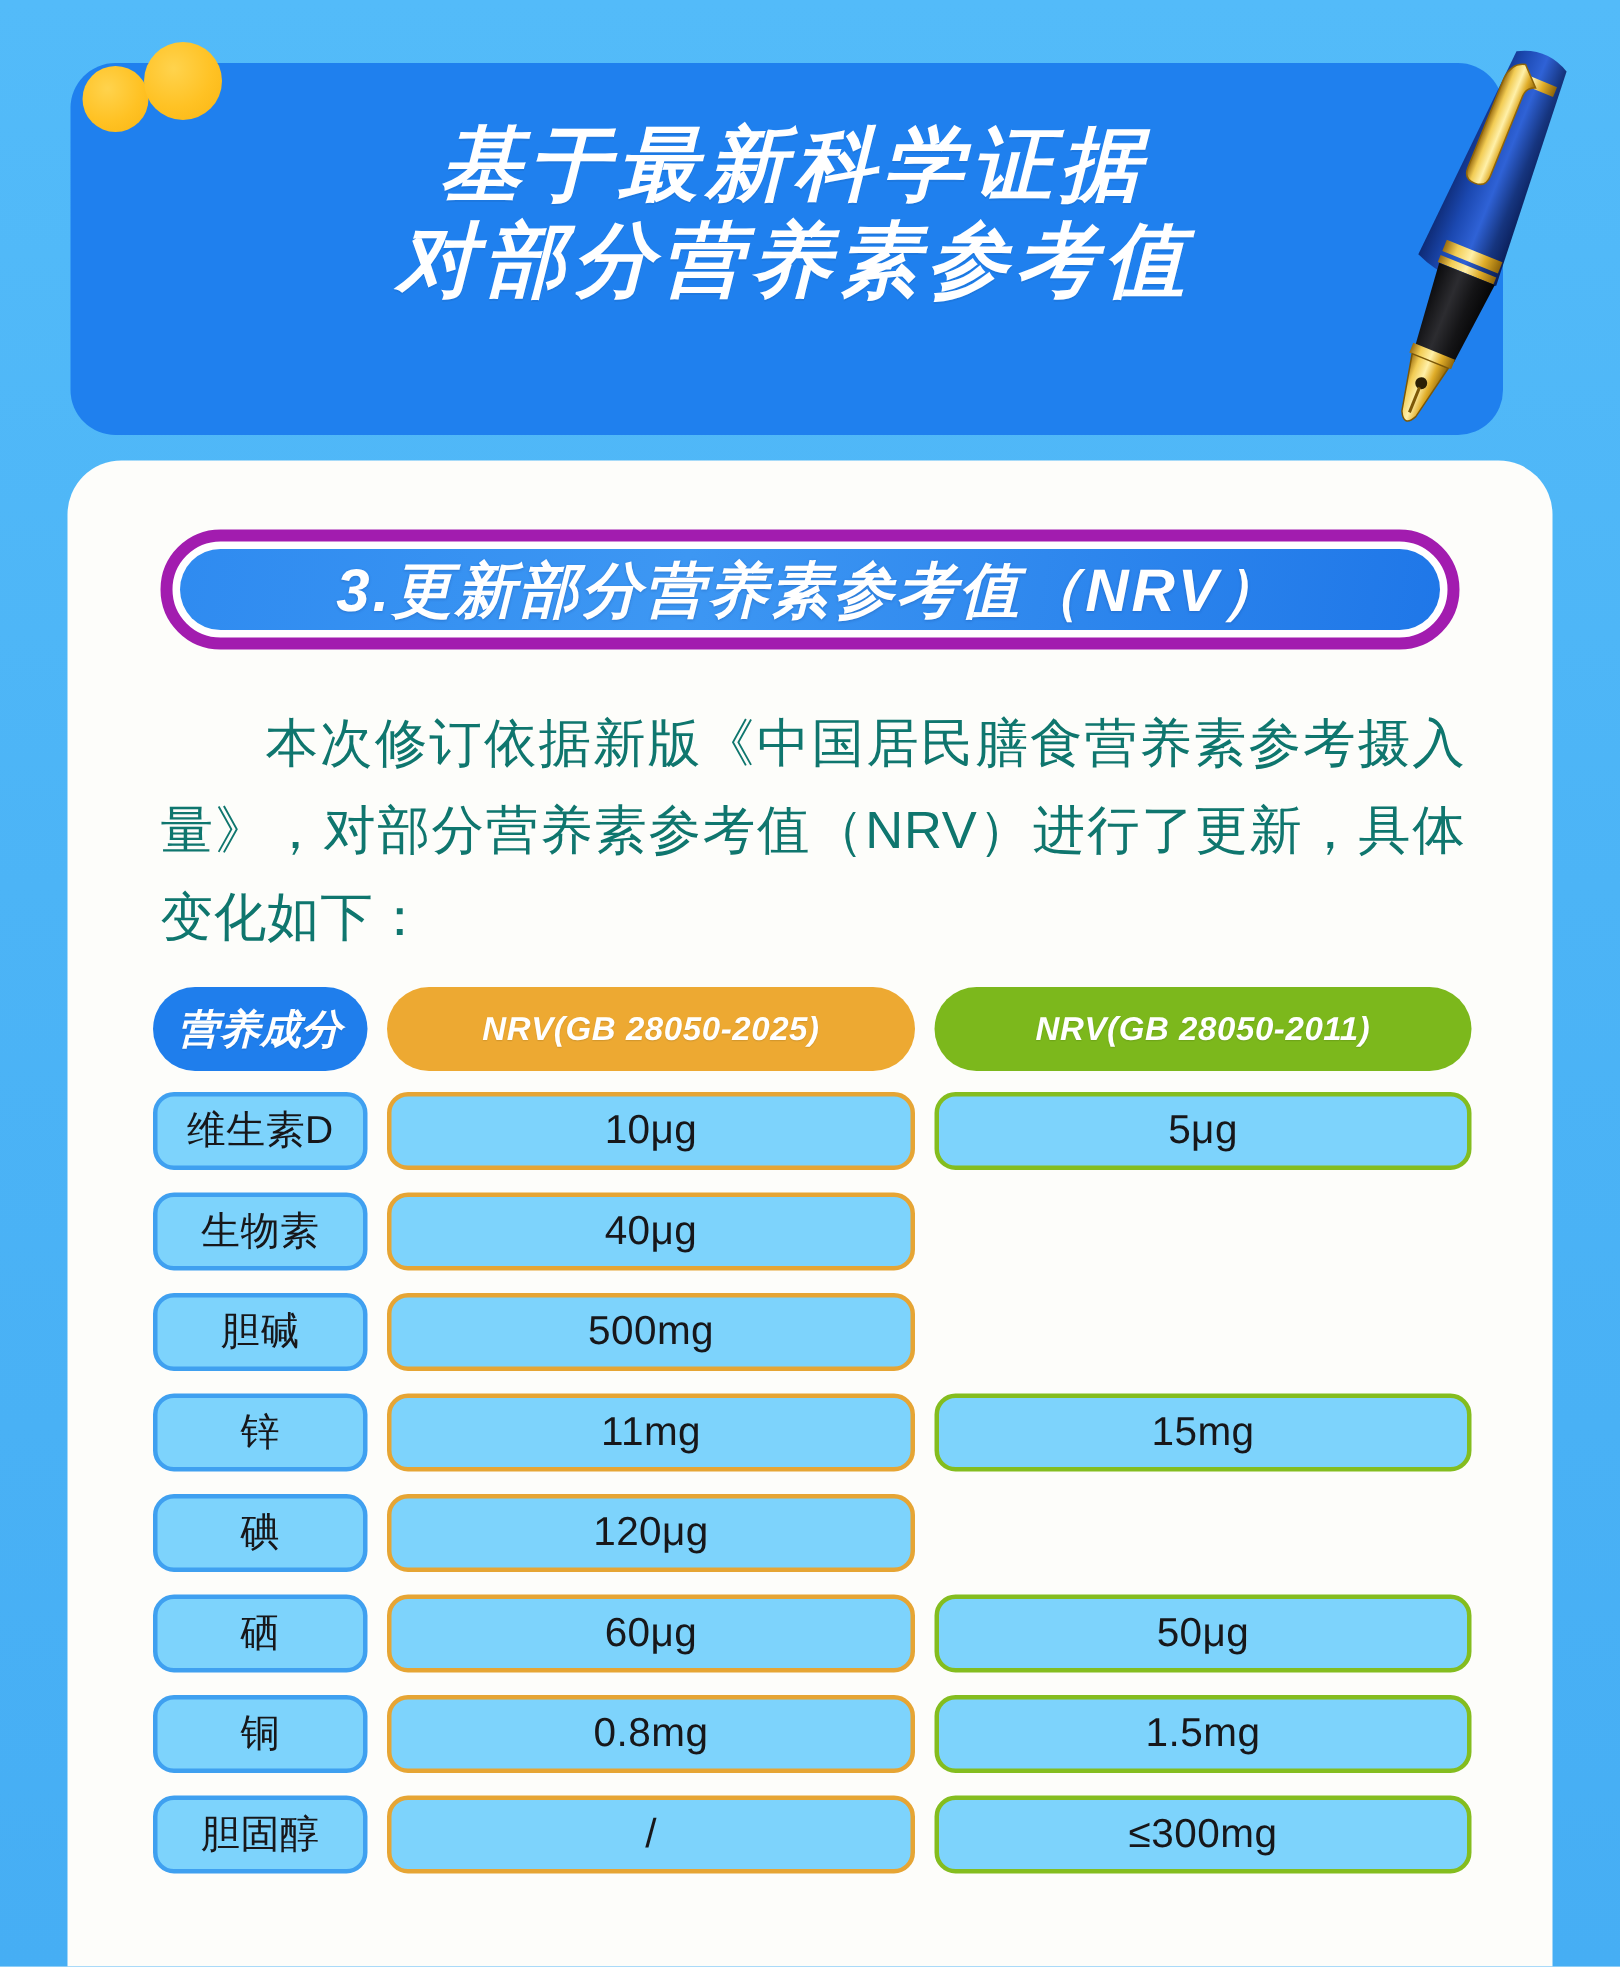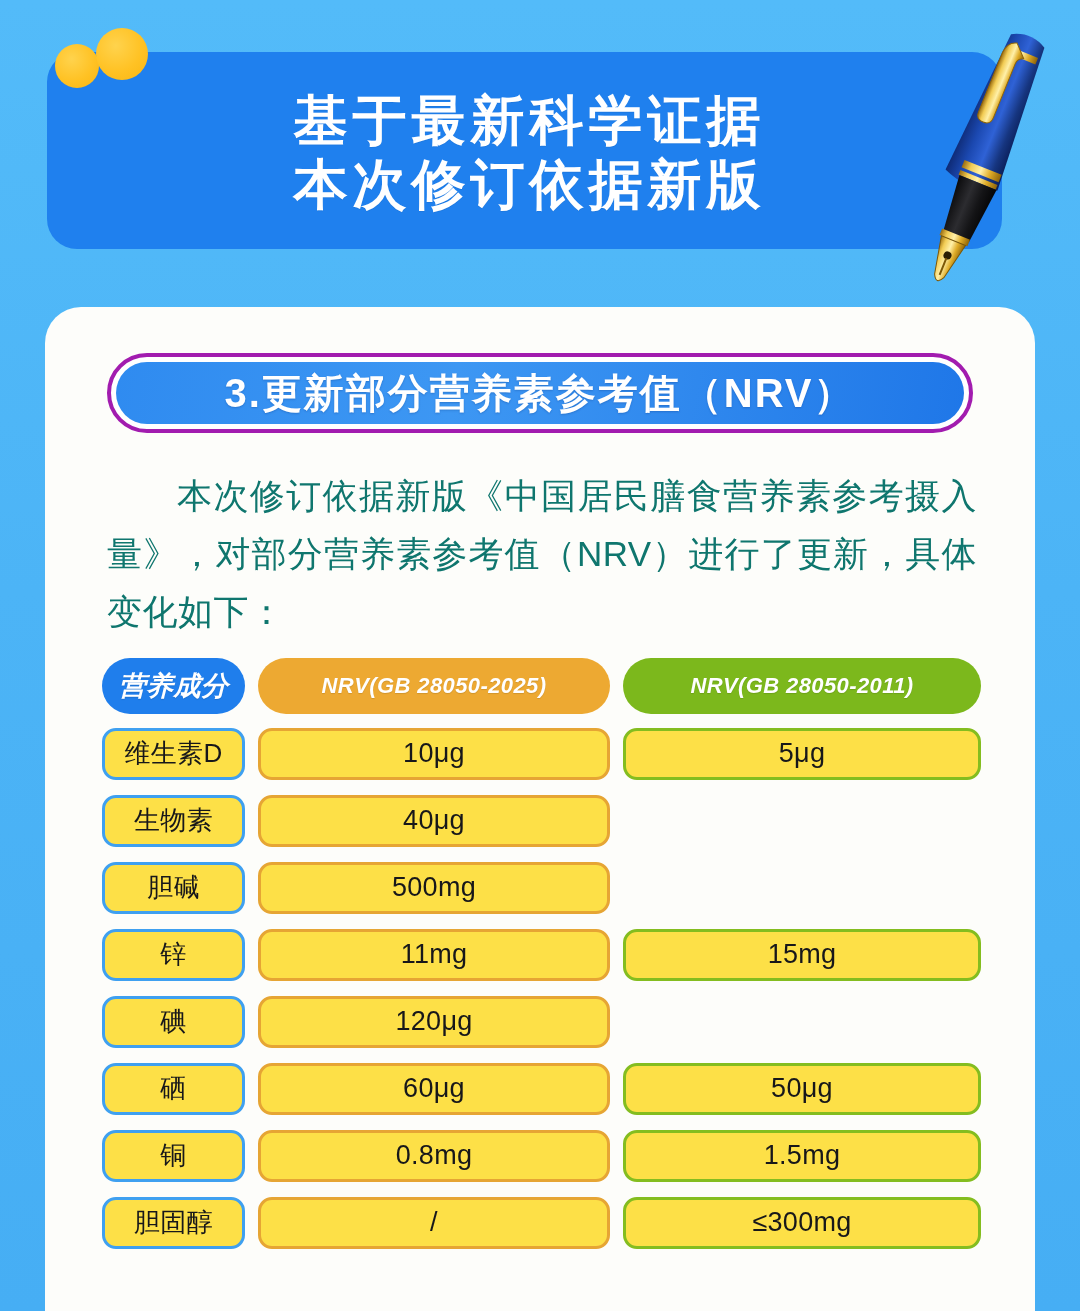--- a/index.html
+++ b/index.html
@@ -21,26 +21,27 @@
     width: 1080px;
     height: 1311px;
     background: linear-gradient(180deg, #53bbf9 0%, #4cb4f6 45%, #46aef4 100%);
     overflow: hidden;
   }
 
   
   .banner {
     position: absolute;
     left: 47px;
-    top: 52px;
+    top: 42px;
     width: 955px;
-    height: 197px;
+    height: 248px;
     background: #1f80ee;
     border-radius: 30px;
     z-index: 2;
+    font-style: italic;
   }
   .banner-title {
     position: absolute;
     left: 0;
     top: 36px;
     width: 100%;
     text-align: center;
     color: #ffffff;
     font-size: 54px;
     font-weight: bold;
@@ -86,25 +87,26 @@
 
   
   .section-pill {
     position: absolute;
     left: 62px;
     top: 46px;
     width: 866px;
     height: 80px;
     border-radius: 42px;
     background: #ffffff;
-    border: 4px solid #a21caf;
+    border: 8px solid #a21caf;
     padding: 5px;
     display: flex;
     align-items: center;
     justify-content: flex-start;
+    font-style: italic;
   }
   .section-pill-inner {
     width: 100%;
     height: 100%;
     border-radius: 36px;
     background: linear-gradient(100deg, #2f8bf0 0%, #3d97f3 40%, #1f77e8 100%);
     display: flex;
     align-items: center;
     justify-content: center;
   }
@@ -167,36 +169,36 @@
     font-size: 22px;
     letter-spacing: 0.4px;
     text-shadow: 0 1px 1px rgba(0,0,0,0.12);
   }
   .h-name { background: #1f7eec; font-size: 27px; }
   .h-new  { background: #eda932; }
   .h-old  { background: #7cb81c; }
 
   
   .bcell {
-    background: #fde047;
+    background: #7dd3fc;
     border-radius: 14px;
   }
   .b-name { border: 3px solid #3fa0f0; font-size: 26px; }
   .b-new  { border: 3px solid #e6a534; }
   .b-old  { border: 3px solid #84bd1f; }
 </style>
 </head>
 <body>
 
 <div id="page">
 
   <div class="banner">
     <div class="banner-title">
       <span class="line">基于最新科学证据</span>
-      <span class="line">本次修订依据新版</span>
+      <span class="line">对部分营养素参考值</span>
     </div>
   </div>
 
   <div class="dot dot-small"></div>
   <div class="dot dot-large"></div>
 
   <svg class="pen" viewBox="0 0 220 280">
     <defs>
       <linearGradient id="barrelBlue" x1="0" y1="0" x2="1" y2="0">
         <stop offset="0%" stop-color="#0e2a74"></stop>

